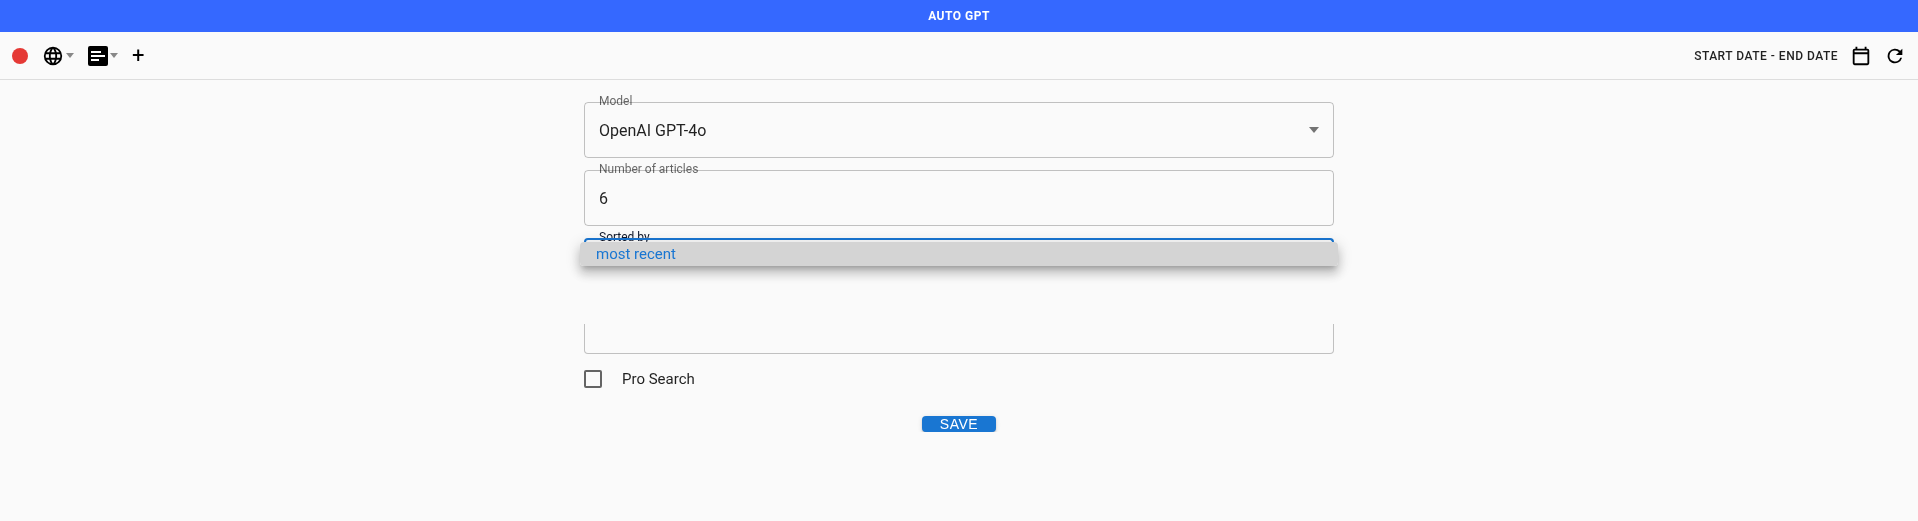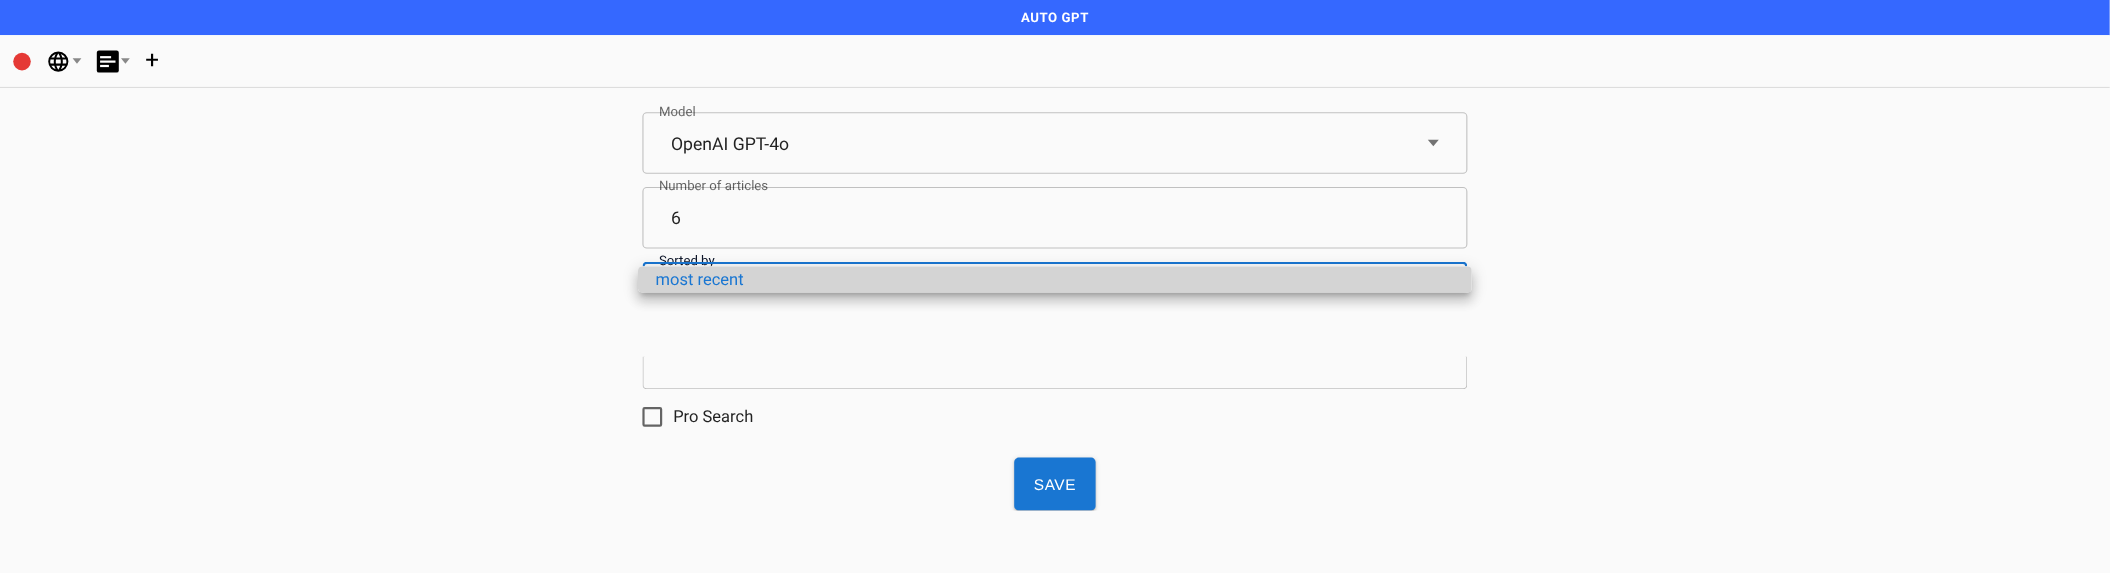--- a/index.html
+++ b/index.html
@@ -127,21 +127,21 @@
     .field {
       position: relative;
       margin-bottom: 12px;
     }
     .field-box {
       border: 1px solid rgba(0,0,0,0.23);
       border-radius: 4px;
       height: 56px;
       display: flex;
       align-items: center;
-      padding: 0 25px;
+      padding: 0 14px;
       font-size: 16px;
       color: rgba(0,0,0,0.87);
       position: relative;
       background: #fff0;
     }
     .field-label {
       position: absolute;
       top: -8px;
       left: 10px;
       background: #fafafa;
@@ -192,21 +192,21 @@
     }
     .menu-item.selected {
       background: #d4d4d4;
       color: #1976d2;
     }
     
     
     .checkbox-row {
       display: flex;
       align-items: center;
-      gap: 10px;
+      gap: 20px;
       margin-top: 16px;
       font-size: 15px;
       color: rgba(0,0,0,0.87);
     }
     .checkbox-box {
       width: 18px;
       height: 18px;
       border: 2px solid rgba(0,0,0,0.6);
       border-radius: 2px;
     }
@@ -215,21 +215,21 @@
     .save-row {
       display: flex;
       justify-content: center;
       margin-top: 28px;
     }
     .save-btn {
       background: #1976d2;
       color: #fff;
       border: none;
       border-radius: 4px;
-      padding: 16px 18px;
+      padding: 0 18px;
       font-size: 14px;
       font-weight: 500;
       letter-spacing: 0.5px;
       box-shadow: 0 3px 1px -2px rgba(0,0,0,0.2),
                   0 2px 2px 0 rgba(0,0,0,0.14),
                   0 1px 5px 0 rgba(0,0,0,0.12);
       cursor: pointer;
     }
   </style>
 </head>
@@ -253,20 +253,33 @@
     <span class="icon-combo">
       <span class="doc-icon">
         <span></span>
           <span></span>
           <span></span>
       </span>
       <span class="mini-caret"></span>
     </span>
     <span class="plus-icon">+</span>
   </div>
+  <div class="toolbar-right">
+    <span class="date-range">START DATE - END DATE</span>
+    <span class="tb-icon">
+      <svg viewBox="0 0 24 24">
+          <path fill="currentColor" d="M19 4h-1V2h-2v2H8V2H6v2H5a2 2 0 0 0-2 2v14a2 2 0 0 0 2 2h14a2 2 0 0 0 2-2V6a2 2 0 0 0-2-2zm0 16H5V10h14v10zm0-12H5V6h14v2z"></path>
+        </svg>
+    </span>
+    <span class="tb-icon">
+      <svg viewBox="0 0 24 24">
+          <path fill="currentColor" d="M17.65 6.35A8 8 0 1 0 19.73 14h-2.08A6 6 0 1 1 12 6a5.96 5.96 0 0 1 4.22 1.78L13 11h7V4l-2.35 2.35z"></path>
+        </svg>
+    </span>
+  </div>
 </div>
 
 <div class="main">
   <div class="form-col">
 
     <div class="field">
       <span class="field-label">Model</span>
       <div class="field-box">
         <span>OpenAI GPT-4o</span>
         <span class="caret"></span>

